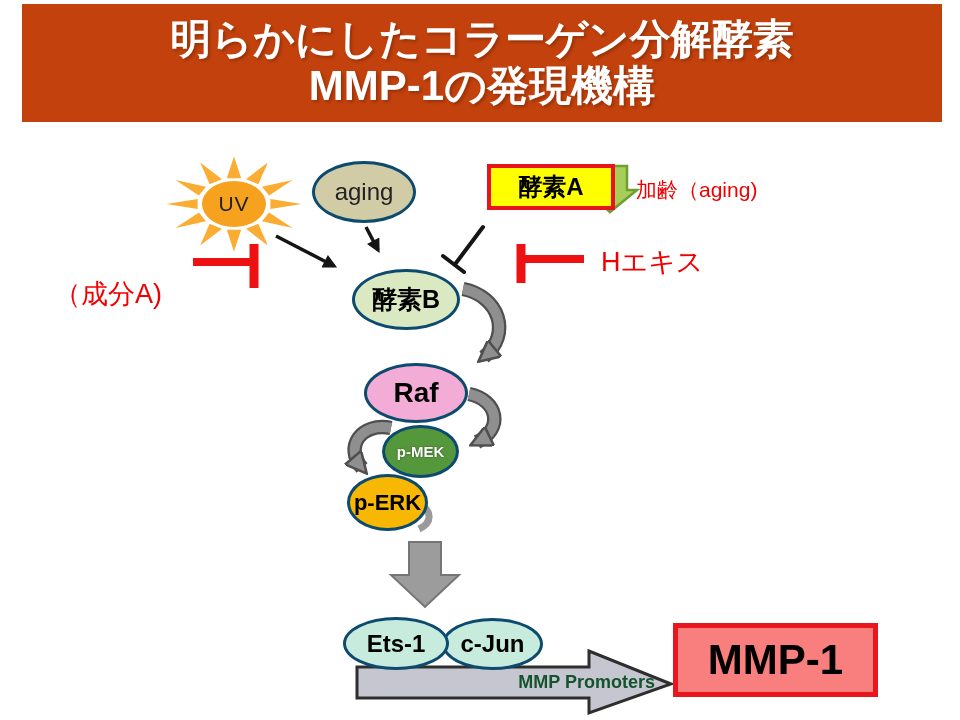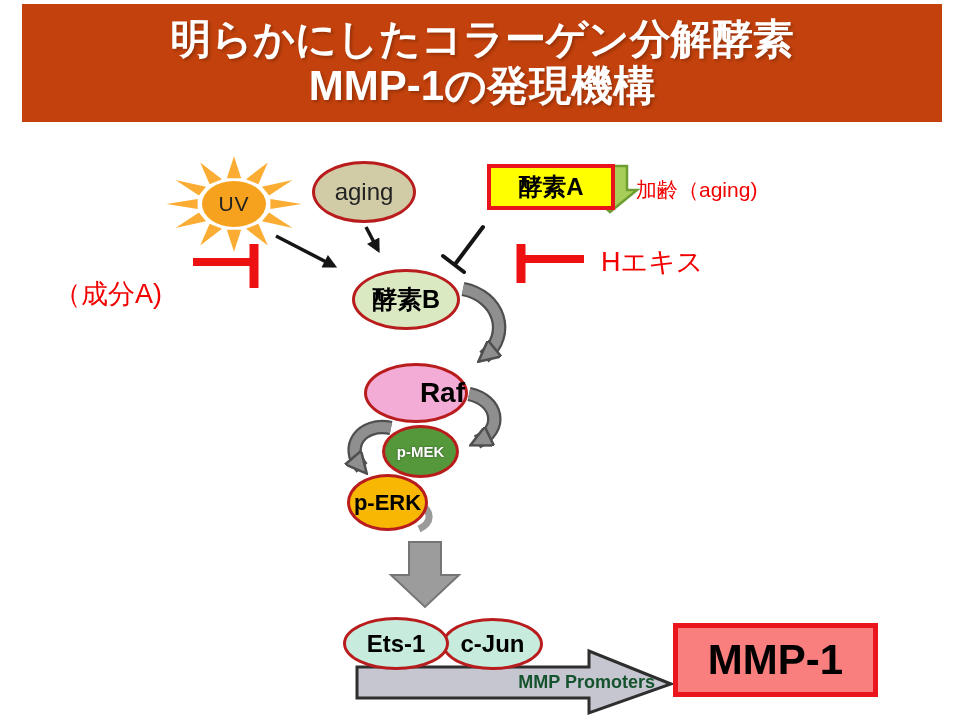--- a/index.html
+++ b/index.html
@@ -13,31 +13,31 @@
     display:flex;flex-direction:column;align-items:center;justify-content:center;
     z-index:5;color:#ffffff;font-weight:700;text-align:center;
   }
   .banner .t1{font-size:41px;line-height:46px;text-shadow:2px 2px 3px rgba(0,0,0,.22);}
   .banner .t2{font-size:42px;line-height:48px;text-shadow:2px 2px 3px rgba(0,0,0,.22);}
   
   .shapes{position:absolute;left:0;top:0;width:960px;height:720px;z-index:1;}
   
   .node{
     position:absolute;display:flex;align-items:center;justify-content:center;
-    border-radius:50%;border:3px solid #b91c1c;box-sizing:border-box;z-index:2;
+    border-radius:50%;border:3px solid #0c4a6e;box-sizing:border-box;z-index:2;
     font-weight:700;color:#000;white-space:nowrap;
   }
   .sun-disc{left:202px;top:181px;width:64px;height:46px;background:#F6A21E;border:none;
             font-weight:400;font-size:21px;color:#222;letter-spacing:1px;}
   .aging{left:312px;top:161px;width:104px;height:62px;background:#D1CBA6;
          font-weight:400;font-size:24px;color:#222;}
   .enzymeA{left:450px;top:164px;width:128px;height:46px;background:#FFFF00;
            border:4px solid #E8131B;border-radius:0;font-size:24px;margin-left:37px;}
   .enzymeB{left:352px;top:269px;width:108px;height:61px;background:#DBE9C3;font-size:25px;}
-  .raf{left:364px;top:363px;width:104px;height:60px;background:#F3ACD5;font-size:28px;justify-content:flex-end;}
+  .raf{left:364px;top:363px;width:104px;height:60px;background:#F3ACD5;font-size:28px;}
   .pmek{left:382px;top:425px;width:77px;height:53px;background:#55973B;font-size:15px;
         color:#fff;z-index:3;text-shadow:0 0 2px rgba(0,0,0,.55);}
   .perk{left:347px;top:474px;width:81px;height:57px;background:#F8B702;font-size:22px;z-index:4;}
   .cjun{left:442px;top:618px;width:101px;height:52px;background:#C7ECDE;font-size:24px;}
   .ets1{left:343px;top:617px;width:106px;height:53px;background:#C7ECDE;font-size:24px;z-index:3;}
   .mmp1{left:673px;top:623px;width:205px;height:74px;background:#F97E7E;
         border:5px solid #EA151D;border-radius:0;font-size:42px;}
   
   .ann{position:absolute;z-index:5;white-space:nowrap;}
   .red{color:#F20000;font-size:27px;line-height:30px;}

